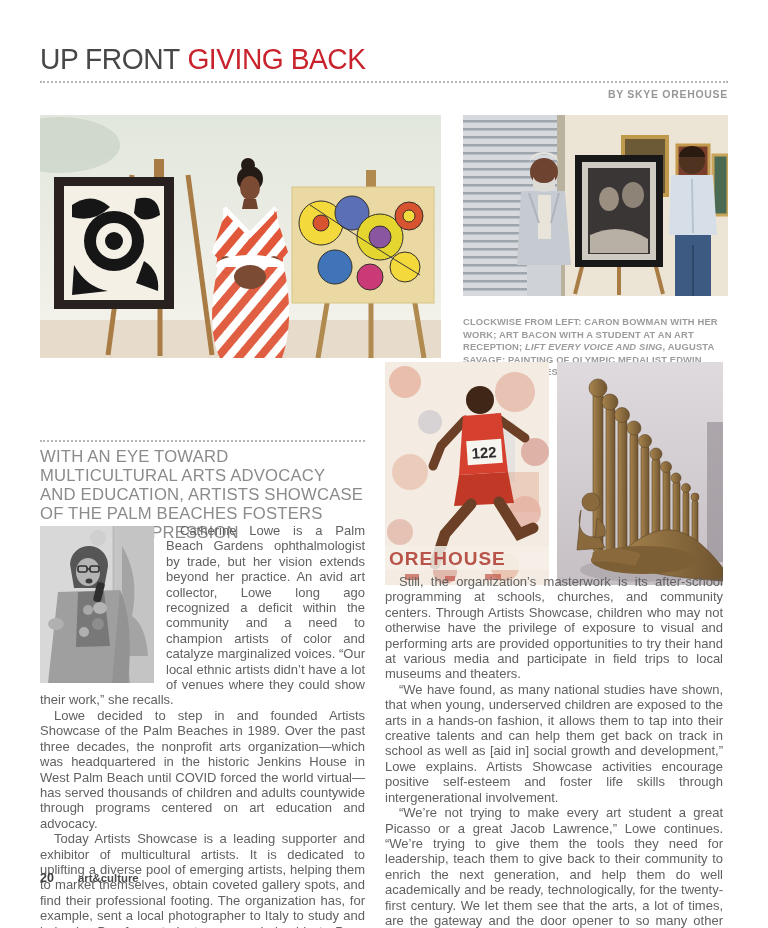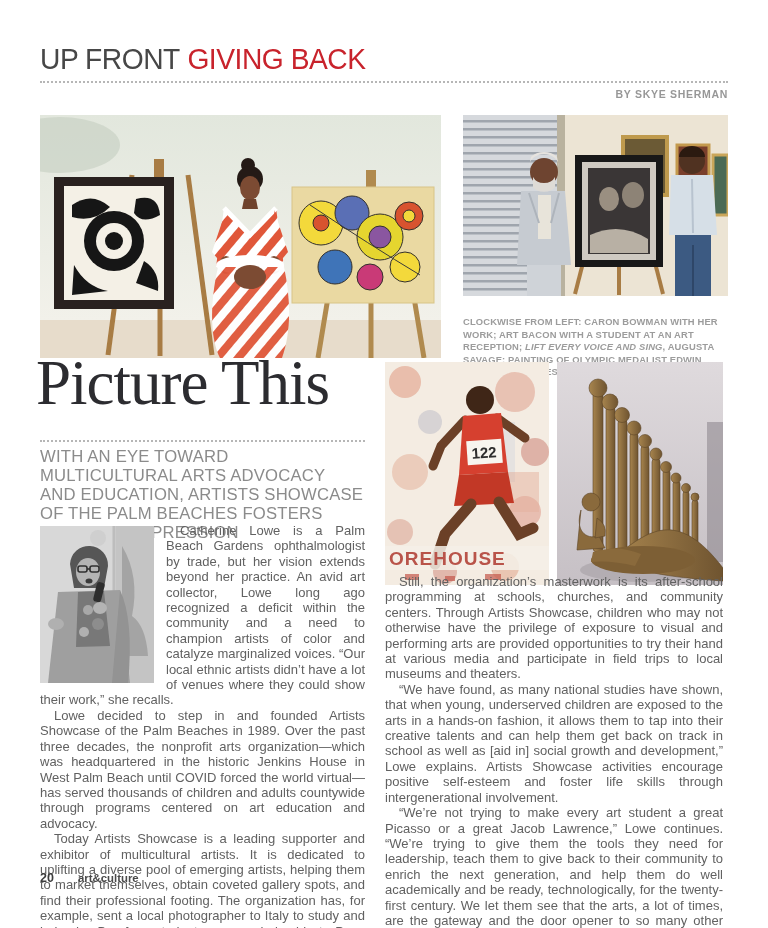--- a/index.html
+++ b/index.html
@@ -54,21 +54,21 @@
 </style>
 </head>
 <body>
 
 <div class="page">
 
   <div class="kicker">
     <span class="k-left">UP FRONT</span><span class="k-right">GIVING BACK</span>
   </div>
   <div class="rule-head"></div>
-  <div class="byline">BY SKYE SHERMAN</div>
+  <div class="byline">BY SKYE OREHOUSE</div>
 
   <div class="photo" id="ph1">
     <svg width="401" height="243" viewBox="0 0 401 243">
       <defs>
         <linearGradient id="wall1" x1="0" y1="0" x2="0" y2="1">
           <stop offset="0" stop-color="#e2e7dd"></stop>
             <stop offset="1" stop-color="#f2f1ea"></stop>
         </linearGradient>
         <linearGradient id="bz0" x1="0" y1="0" x2="0" y2="1">
           <stop offset="0" stop-color="#c59a5e"></stop>
@@ -185,21 +185,20 @@
         <path d="M208,60 L250,60 L254,120 L206,120 Z" fill="#d6dfe7"></path>
         <line x1="229" y1="64" x2="230" y2="118" stroke="#b8c3cf" stroke-width="2"></line>
         <circle cx="229" cy="46" r="13" fill="#503221"></circle>
         <path d="M216,42 a13,11 0 0 1 26,0 Z" fill="#2b1a10"></path>
       </g>
     </svg>
   </div>
 
   <p class="caption"><span>CLOCKWISE FROM LEFT: CARON BOWMAN WITH HER WORK; ART BACON WITH A STUDENT AT AN ART RECEPTION; </span><i>LIFT EVERY VOICE AND SING</i><span>, AUGUSTA SAVAGE; PAINTING OF OLYMPIC MEDALIST EDWIN MOSES, JOEL GRESHAM; DR. CATHERINE LOWE.</span></p>
 
-  <h1 class="headline">Picture This</h1>
   <div class="rule-hl"></div>
   <p class="dek">WITH AN EYE TOWARD MULTICULTURAL ARTS ADVOCACY AND EDUCATION, ARTISTS SHOWCASE OF THE PALM BEACHES FOSTERS CREATIVE EXPRESSION</p>
 
   <div class="photo" id="ph3">
     <svg width="164" height="223" viewBox="0 0 164 223">
       <rect width="164" height="223" fill="#f4ece2"></rect>
       <g opacity=".8">
         <circle cx="20" cy="20" r="16" fill="#d77a5c" opacity=".5"></circle>
         <circle cx="130" cy="30" r="20" fill="#cf6a50" opacity=".4"></circle>
         <circle cx="150" cy="90" r="14" fill="#b94b3d" opacity=".45"></circle>

